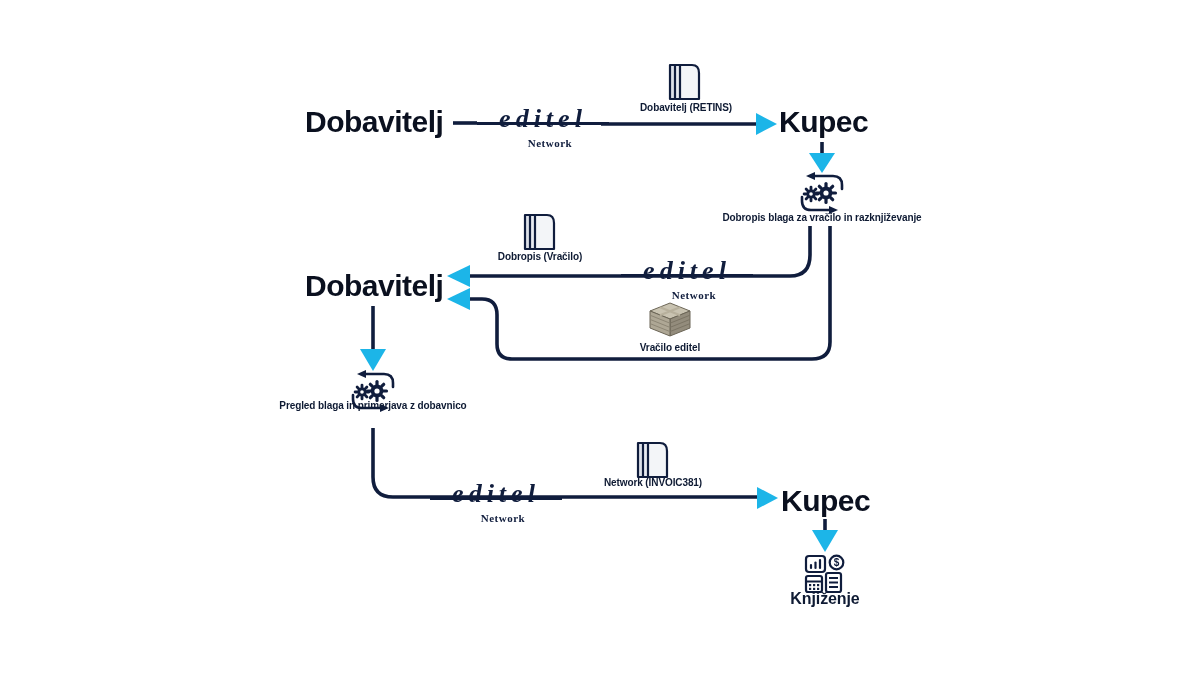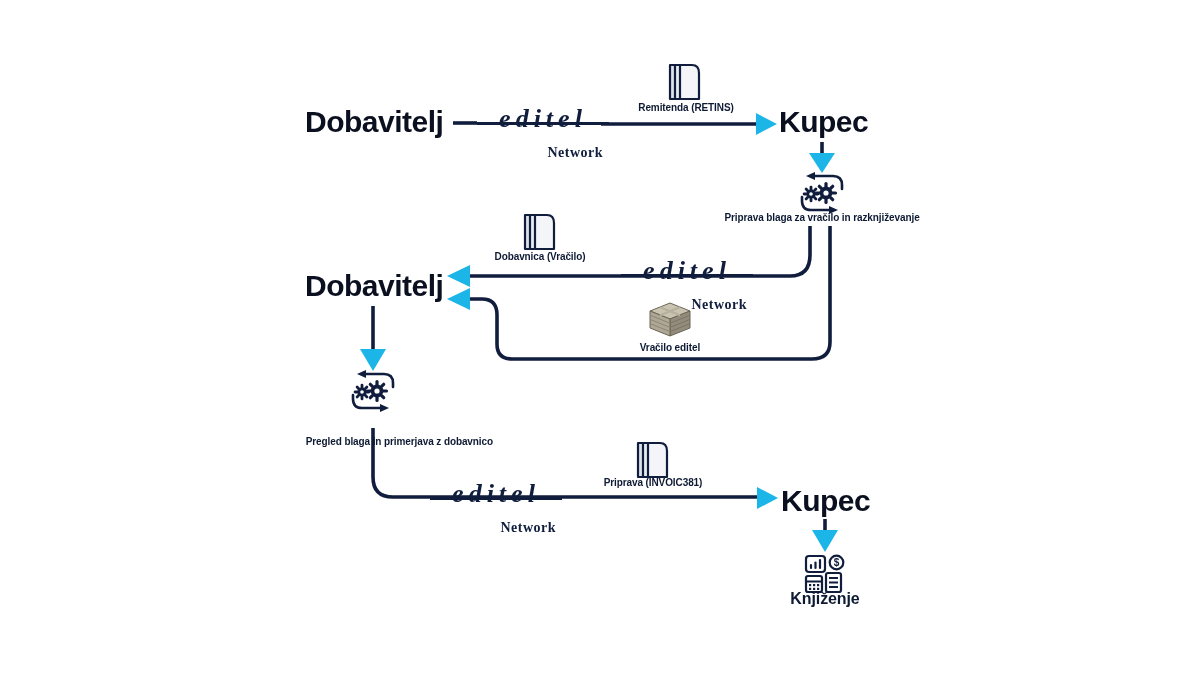--- a/index.html
+++ b/index.html
@@ -8,22 +8,22 @@
   .layer{position:absolute;left:0;top:0;}
   .node{position:absolute;font-size:30px;font-weight:bold;color:#0a101f;
         letter-spacing:-0.5px;white-space:nowrap;line-height:1;}
   .lbl{position:absolute;font-size:10px;font-weight:bold;color:#0e1a33;
        text-align:center;letter-spacing:-0.1px;line-height:1.15;}
   .logo{position:absolute;width:120px;text-align:center;font-family:Liberation Serif, serif;}
   .logo .brand{position:relative;font-style:italic;font-weight:800;font-size:26px;
        letter-spacing:5px;color:#101d3d;line-height:1;z-index:3;}
   .logo .strike{position:absolute;left:-6px;right:-6px;top:16px;height:3.4px;
        background:#101d3d;z-index:2;}
-  .logo .net{position:relative;font-size:14px;font-weight:bold;color:#101d3d;
-       letter-spacing:0.5px;line-height:1;margin-top:14px;padding-left:14px;z-index:3;text-align:right;}
+  .logo .net{position:relative;font-size:11px;font-weight:bold;color:#101d3d;
+       letter-spacing:0.5px;line-height:1;margin-top:6px;padding-left:14px;z-index:3;}
   .icon{position:absolute;}
   svg{display:block;}
 </style>
 </head>
 <body>
 
 <div class="canvas">
 
   <svg class="layer" width="1200" height="675" viewBox="0 0 1200 675">
     <g fill="none" stroke="#101d3d" stroke-width="3.6">
@@ -64,21 +64,21 @@
 
   <div class="icon" style="left:668px;top:62px;">
     <svg width="35" height="40" viewBox="0 0 35 40">
       <g stroke="#101d3d" stroke-width="2.2" stroke-linejoin="round">
         <path d="M2,3 H14 Q21,3 21,11 V37 H2 z" fill="#dde1e9"></path>
         <path d="M7,3 H19 Q26,3 26,11 V37 H7 z" fill="#e8ebf1"></path>
         <path d="M12,3 H24 Q31,3 31,11 V37 H12 z" fill="#f3f5f8"></path>
       </g>
     </svg>
   </div>
-  <div class="lbl" style="left:596px;width:180px;top:102px;">Remitenda (RETINS)</div>
+  <div class="lbl" style="left:596px;width:180px;top:102px;">Dobavitelj (RETINS)</div>
 
   <div class="node" style="left:779px;top:107px;">Kupec</div>
 
   <div class="icon" style="left:797px;top:172px;">
     <svg width="50" height="42" viewBox="0 0 50 42">
       <g fill="none" stroke="#101d3d" stroke-width="2.6" stroke-linecap="round">
         <path d="M17,4 H36 Q45,4 45,13 V17"></path>
         <path d="M33,38 H14 Q5,38 5,29 V25"></path>
       </g>
       <polygon points="9,4 18,0 18,8" fill="#101d3d"></polygon>
@@ -102,32 +102,32 @@
           <line x1="10.7" y1="25.3" x2="9.1" y2="26.9"></line>
         <line x1="9.3" y1="22" x2="7.1" y2="22"></line>
           <line x1="10.7" y1="18.7" x2="9.1" y2="17.1"></line>
         <line x1="14" y1="17.3" x2="14" y2="15.1"></line>
           <line x1="17.3" y1="18.7" x2="18.9" y2="17.1"></line>
       </g>
       <circle cx="14" cy="22" r="4.6" fill="#101d3d"></circle>
         <circle cx="14" cy="22" r="1.8" fill="#fff"></circle>
     </svg>
   </div>
-  <div class="lbl" style="left:702px;width:240px;top:212px;">Priprava blaga za vračilo in razknjiževanje</div>
+  <div class="lbl" style="left:702px;width:240px;top:212px;">Dobropis blaga za vračilo in razknjiževanje</div>
 
   <div class="icon" style="left:523px;top:212px;">
     <svg width="35" height="40" viewBox="0 0 35 40">
       <g stroke="#101d3d" stroke-width="2.2" stroke-linejoin="round">
         <path d="M2,3 H14 Q21,3 21,11 V37 H2 z" fill="#dde1e9"></path>
         <path d="M7,3 H19 Q26,3 26,11 V37 H7 z" fill="#e8ebf1"></path>
         <path d="M12,3 H24 Q31,3 31,11 V37 H12 z" fill="#f3f5f8"></path>
       </g>
     </svg>
   </div>
-  <div class="lbl" style="left:450px;width:180px;top:251px;">Dobavnica (Vračilo)</div>
+  <div class="lbl" style="left:450px;width:180px;top:251px;">Dobropis (Vračilo)</div>
 
   <div class="logo" style="left:627px;top:258px;">
     <div class="strike"></div>
     <div class="brand">editel</div>
     <div class="net">Network</div>
   </div>
 
   <div class="node" style="left:305px;top:271px;">Dobavitelj</div>
 
   <div class="icon" style="left:646px;top:301px;">
@@ -169,38 +169,38 @@
           <line x1="10.7" y1="25.3" x2="9.1" y2="26.9"></line>
         <line x1="9.3" y1="22" x2="7.1" y2="22"></line>
           <line x1="10.7" y1="18.7" x2="9.1" y2="17.1"></line>
         <line x1="14" y1="17.3" x2="14" y2="15.1"></line>
           <line x1="17.3" y1="18.7" x2="18.9" y2="17.1"></line>
       </g>
       <circle cx="14" cy="22" r="4.6" fill="#101d3d"></circle>
         <circle cx="14" cy="22" r="1.8" fill="#fff"></circle>
     </svg>
   </div>
-  <div class="lbl" style="left:253px;width:240px;top:436px;text-align:right;">Pregled blaga in primerjava z dobavnico</div>
+  <div class="lbl" style="left:253px;width:240px;top:400px;">Pregled blaga in primerjava z dobavnico</div>
 
   <div class="logo" style="left:436px;top:481px;">
     <div class="strike"></div>
     <div class="brand">editel</div>
     <div class="net">Network</div>
   </div>
 
   <div class="icon" style="left:636px;top:440px;">
     <svg width="35" height="40" viewBox="0 0 35 40">
       <g stroke="#101d3d" stroke-width="2.2" stroke-linejoin="round">
         <path d="M2,3 H14 Q21,3 21,11 V37 H2 z" fill="#dde1e9"></path>
         <path d="M7,3 H19 Q26,3 26,11 V37 H7 z" fill="#e8ebf1"></path>
         <path d="M12,3 H24 Q31,3 31,11 V37 H12 z" fill="#f3f5f8"></path>
       </g>
     </svg>
   </div>
-  <div class="lbl" style="left:563px;width:180px;top:477px;">Priprava (INVOIC381)</div>
+  <div class="lbl" style="left:563px;width:180px;top:477px;">Network (INVOIC381)</div>
 
   <div class="node" style="left:781px;top:486px;">Kupec</div>
 
   <div class="icon" style="left:803px;top:553px;">
     <svg width="44" height="42" viewBox="0 0 44 42">
       <rect x="3" y="3" width="19" height="16" rx="3" fill="#fff" stroke="#101d3d" stroke-width="2.2"></rect>
       <g stroke="#101d3d" stroke-width="2.2" stroke-linecap="round">
         <line x1="8" y1="15" x2="8" y2="12"></line>
         <line x1="12.5" y1="15" x2="12.5" y2="9.5"></line>
         <line x1="17" y1="15" x2="17" y2="7"></line>

